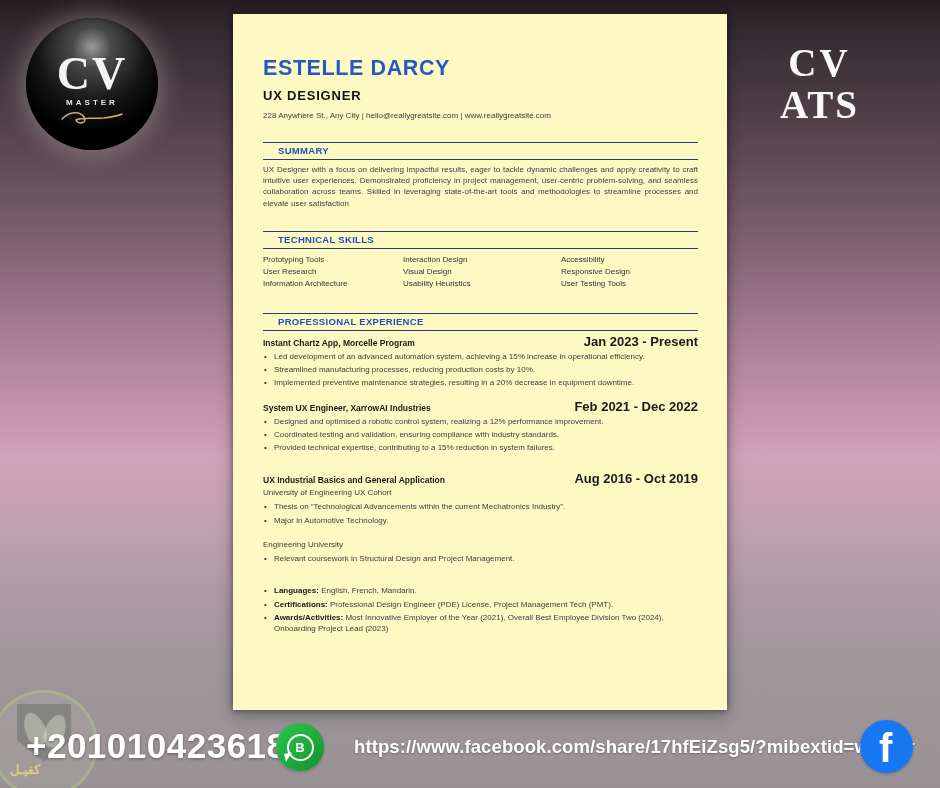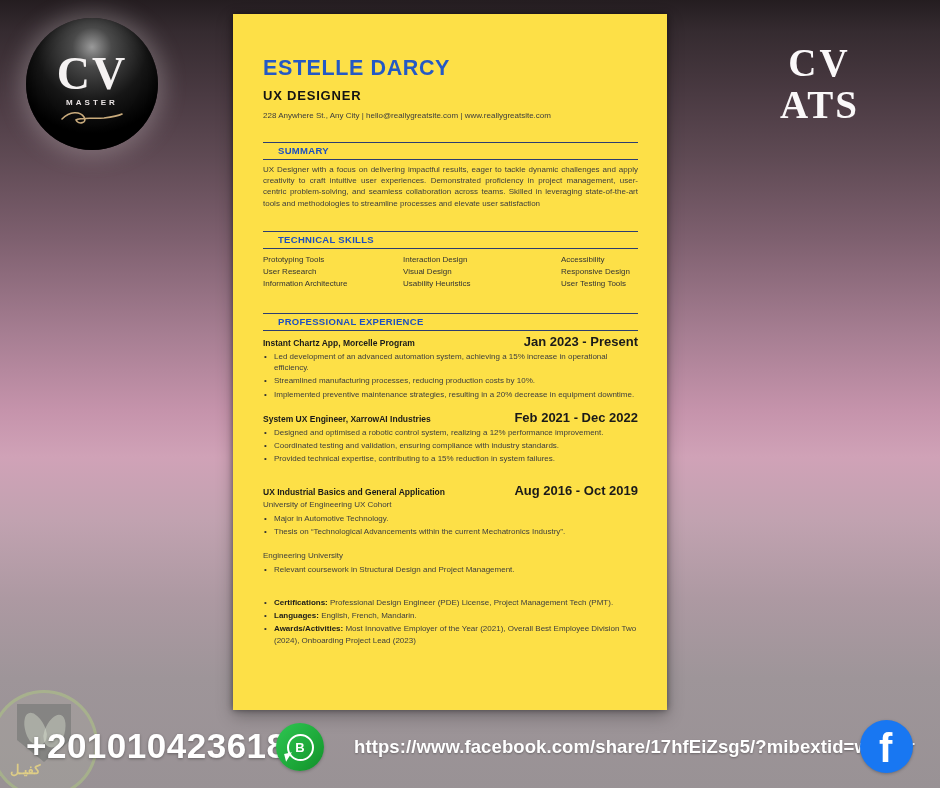--- a/index.html
+++ b/index.html
@@ -41,22 +41,22 @@
     background:rgba(80,90,85,0.35);
     clip-path:polygon(0% 0%, 100% 0%, 100% 62%, 50% 100%, 0% 62%); }
   .watermark .leaf1, .watermark .leaf2 { position:absolute; width:20px; height:34px;
     background:rgba(225,232,215,0.40); border-radius:50% 50% 50% 50% / 60% 60% 40% 40%; }
   .watermark .leaf1 { left:35px; top:22px; transform:rotate(-22deg); }
   .watermark .leaf2 { left:55px; top:24px; transform:rotate(20deg); }
   .watermark .ar { position:absolute; left:20px; top:72px; font-size:13px; font-weight:bold;
     letter-spacing:3px; color:rgba(238,218,130,0.78); }
 
   
-  .resume { position:absolute; left:233px; top:14px; width:434px; height:696px;
-    background:#fde047; box-shadow:0 0 6px rgba(0,0,0,0.45), 0 6px 16px rgba(0,0,0,0.28); }
+  .resume { position:absolute; left:233px; top:14px; width:494px; height:696px;
+    background:#fef9c3; box-shadow:0 0 6px rgba(0,0,0,0.45), 0 6px 16px rgba(0,0,0,0.28); }
   .resume-inner { padding:42px 29px 0 30px; color:#3d3d3d; }
 
   .r-name { font-size:21.5px; line-height:24px; font-weight:bold; color:#2459c5; letter-spacing:0.6px; }
   .r-title { font-size:13px; line-height:15px; font-weight:bold; color:#141414; letter-spacing:0.8px; margin-top:8px; }
   .r-contact { font-size:8px; line-height:10px; color:#3c3c3c; margin-top:8px; }
 
   .section { margin-top:21px; }
   .sec-head { border-top:1px solid #2c3e70; border-bottom:1px solid #2c3e70; padding:2px 0 3px 15px; }
   .sec-head h2 { font-size:9.5px; line-height:11px; font-weight:bold; color:#1d4fc0; letter-spacing:0.3px; }
 
@@ -195,40 +195,40 @@
 
     <div class="section">
 
       <div class="edu-entry">
         <div class="row-head">
           <span class="t">UX Industrial Basics and General Application</span>
           <span class="d">Aug 2016 - Oct 2019</span>
         </div>
         <div class="school">University of Engineering UX Cohort</div>
         <ul class="bullets">
+          <li>Thesis on “Technological Advancements within the current Mechatronics Industry”.</li>
           <li>Major in Automotive Technology.</li>
-          <li>Thesis on “Technological Advancements within the current Mechatronics Industry”.</li>
         </ul>
       </div>
 
       <div class="edu-entry">
         <div class="school">Engineering University</div>
         <ul class="bullets">
           <li>Relevant coursework in Structural Design and Project Management.</li>
         </ul>
       </div>
     </div>
 
     <div class="section">
       <ul class="bullets" style="margin-top:5px;">
         <li>
-          <span class="lbl">Certifications:</span><span> Professional Design Engineer (PDE) License, Project Management Tech (PMT).</span>
+          <span class="lbl">Languages:</span><span> English, French, Mandarin.</span>
         </li>
         <li>
-          <span class="lbl">Languages:</span><span> English, French, Mandarin.</span>
+          <span class="lbl">Certifications:</span><span> Professional Design Engineer (PDE) License, Project Management Tech (PMT).</span>
         </li>
         <li>
           <span class="lbl">Awards/Activities:</span><span> Most Innovative Employer of the Year (2021), Overall Best Employee Division Two (2024), Onboarding Project Lead (2023)</span>
         </li>
       </ul>
     </div>
 
   </div>
 </div>
 

